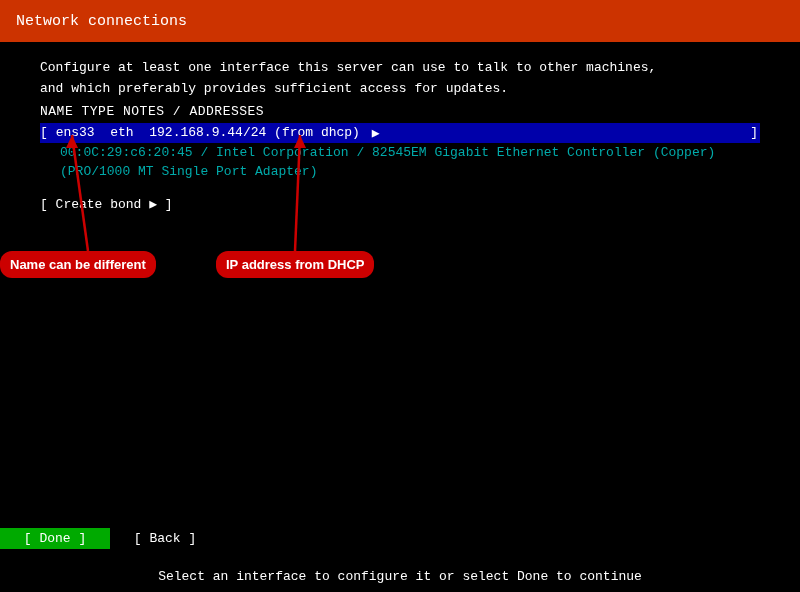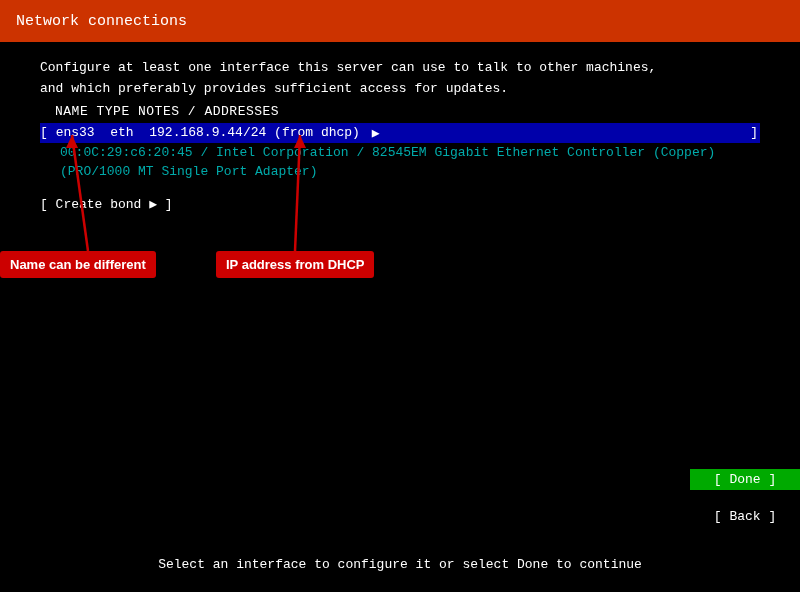--- a/index.html
+++ b/index.html
@@ -37,21 +37,20 @@
       line-height: 1.6;
       margin-bottom: 4px;
     }
 
     
     .table-header {
       color: #fff;
       font-size: 13px;
       margin-bottom: 4px;
       letter-spacing: 0.5px;
-      margin-left: 15px;
     }
 
     
     .network-row {
       background: #0000aa;
       color: #fff;
       font-size: 13px;
       padding: 2px 0;
       display: flex;
       align-items: center;
@@ -83,21 +82,21 @@
     }
 
     .annotation-badge {
       position: absolute;
       background: #cc0000;
       color: #fff;
       font-family: Arial, sans-serif;
       font-size: 13px;
       font-weight: bold;
       padding: 6px 10px;
-      border-radius: 3px;
+      border-radius: 12px;
       white-space: nowrap;
     }
 
     
     .arrows-svg {
       position: absolute;
       top: 0;
       left: 0;
       width: 800px;
       height: 592px;
@@ -107,22 +106,21 @@
     
     #bottom-section {
       position: absolute;
       bottom: 0;
       left: 0;
       width: 800px;
     }
 
     .buttons-row {
       display: flex;
-      flex-direction: column;
-      align-items: flex-end;
+      align-items: center;
       margin-bottom: 8px;
       padding-bottom: 4px;
     }
 
     .btn-done {
       background: #00aa00;
       color: #fff;
       font-family: 'Courier New', Courier, monospace;
       font-size: 13px;
       padding: 3px 20px;
@@ -133,21 +131,21 @@
       text-align: center;
       display: block;
     }
 
     .btn-back {
       background: #000;
       color: #fff;
       font-family: 'Courier New', Courier, monospace;
       font-size: 13px;
       padding: 3px 20px;
-      margin: 14px 0;
+      margin: 4px 0;
       border: none;
       cursor: pointer;
       width: 110px;
       text-align: center;
       display: block;
     }
 
     
     .progress-bar-container {
       background: #444;
@@ -170,21 +168,21 @@
       color: #fff;
       font-size: 13px;
     }
 
     
     .status-bar {
       background: #000;
       color: #fff;
       font-size: 13px;
       text-align: center;
-      padding: 4px 0 20px;
+      padding: 4px 0 8px;
     }
 
     
     .arrow-indicator {
       color: #fff;
       margin-left: 4px;
     }
 
     .row-bracket-left {
       color: #fff;

